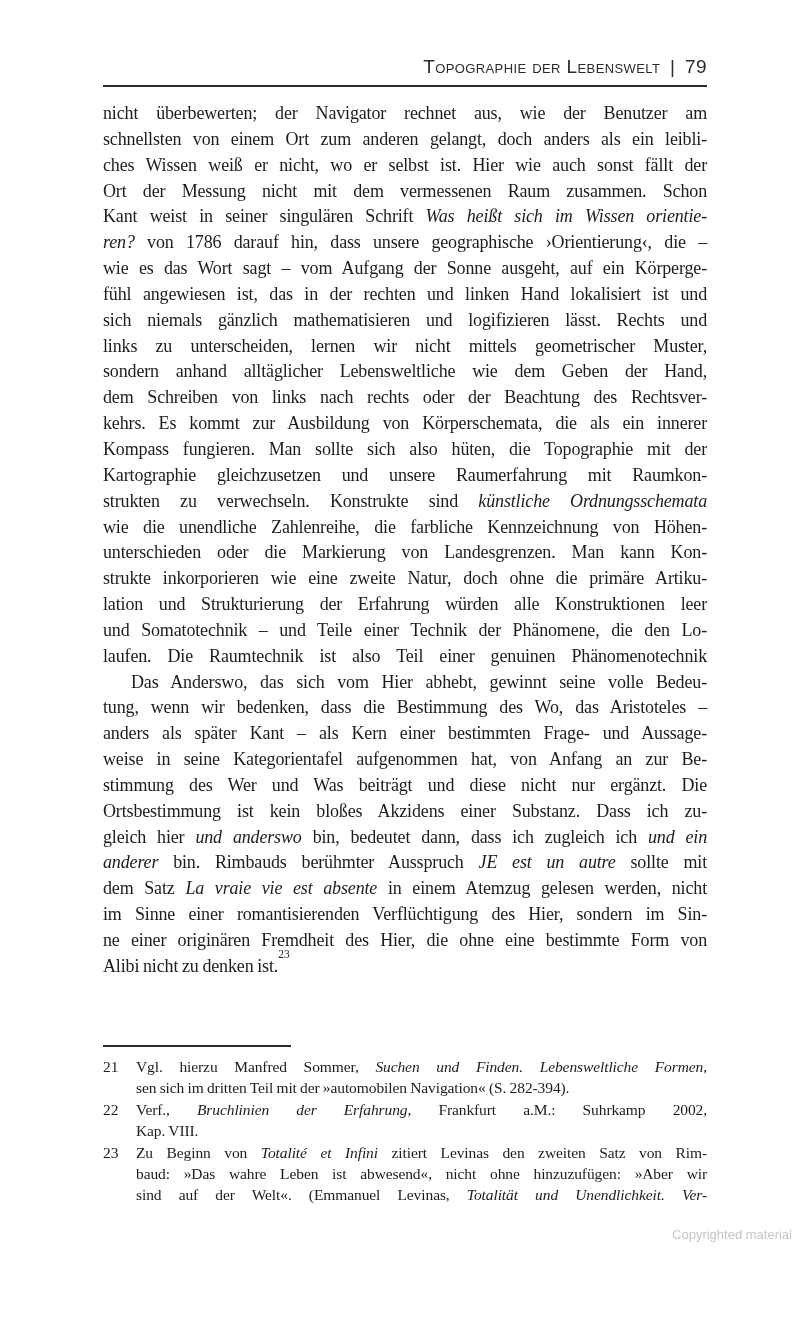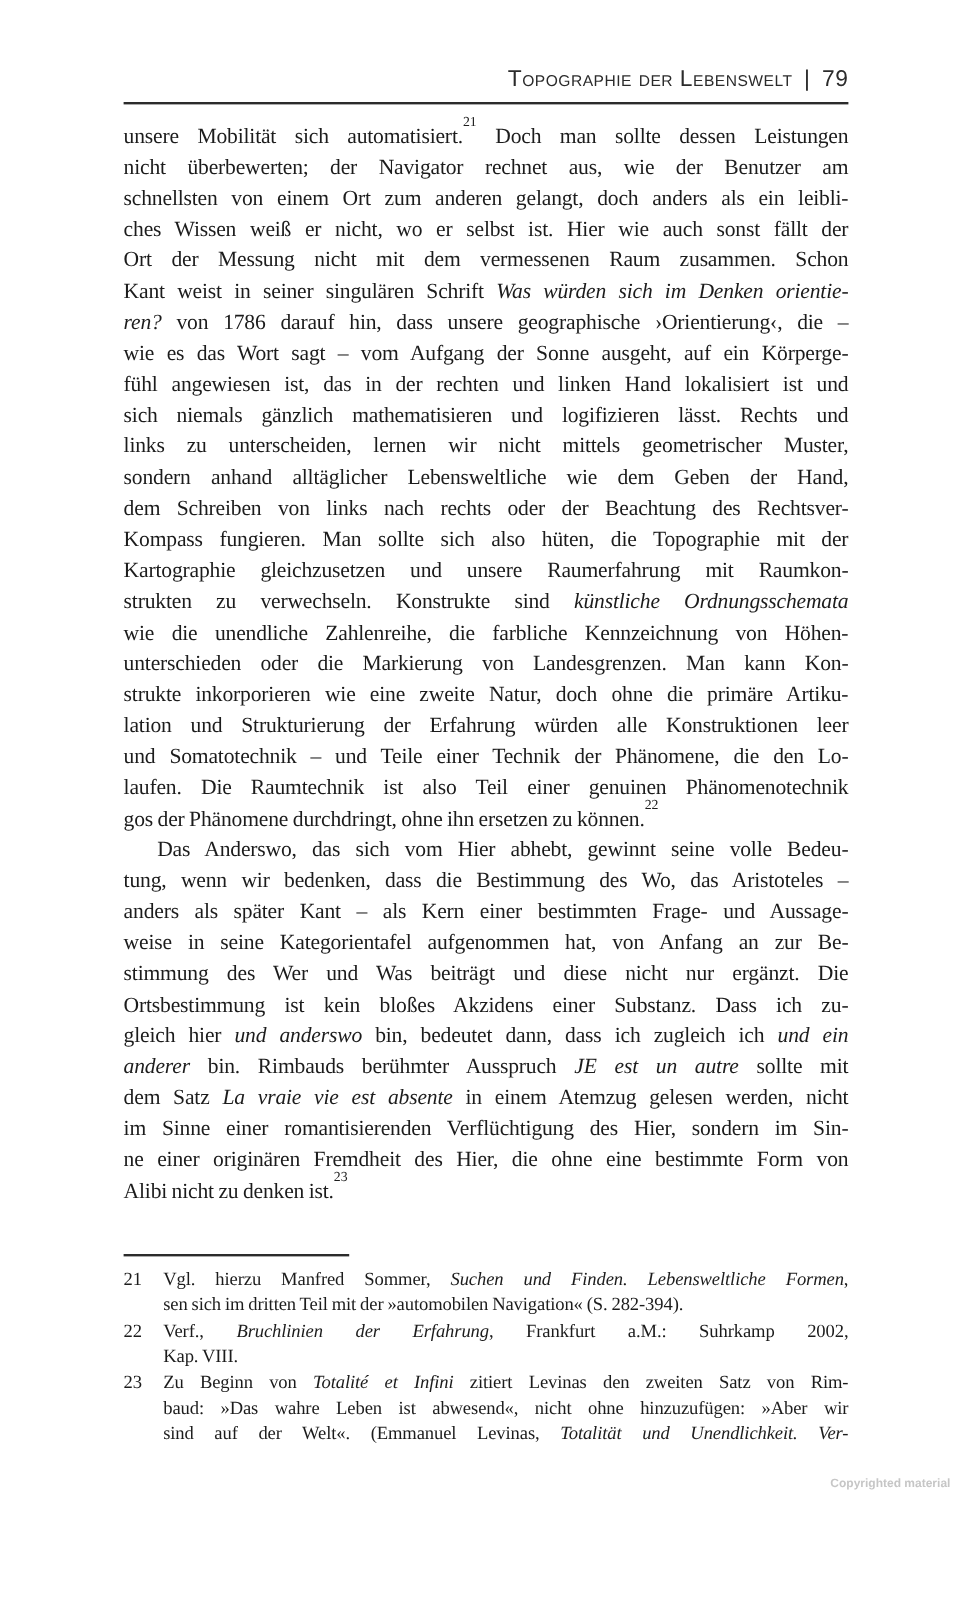--- a/index.html
+++ b/index.html
@@ -33,58 +33,57 @@
     position:absolute; left:103px; top:1045px; width:604px;
     font-size:15.5px; line-height:21.4px;
     letter-spacing:-0.1px; word-spacing:-0.5px;
   }
   .fnrule { width:188px; border-top:2px solid #2b2b2b; margin:0 0 9px 0; }
   .fn-item { position:relative; padding-left:33px; }
   .fn-num { position:absolute; left:0; top:0; }
   
   .watermark {
     position:absolute; right:8px; bottom:21px;
-    font-family:"Liberation Sans", sans-serif; font-size:10px;font-weight:bold;
+    font-family:"Liberation Sans", sans-serif; font-size:13px;
   }
 </style>
 </head>
 <body>
 
 <div class="page">
 
   <div class="header">
     <span class="ht">Topographie der Lebenswelt</span>
     <span class="hd">|</span>
     <span class="hp">79</span>
   </div>
 
   <div class="bodytext" id="bodytext">
-      <div class="line"><span>unsere Mobilität sich automatisiert.</span><sup class="fnref">21</sup><span> Doch man sollte dessen Leistungen</span></div>
       <div class="line"><span>nicht überbewerten; der Navigator rechnet aus, wie der Benutzer am</span></div>
       <div class="line"><span>schnellsten von einem Ort zum anderen gelangt, doch anders als ein leibli-</span></div>
       <div class="line"><span>ches Wissen weiß er nicht, wo er selbst ist. Hier wie auch sonst fällt der</span></div>
       <div class="line"><span>Ort der Messung nicht mit dem vermessenen Raum zusammen. Schon</span></div>
-      <div class="line"><span>Kant weist in seiner singulären Schrift </span><span class="it">Was würden sich im Denken orientie-</span></div>
+      <div class="line"><span>Kant weist in seiner singulären Schrift </span><span class="it">Was heißt sich im Wissen orientie-</span></div>
       <div class="line"><span class="it">ren?</span><span> von 1786 darauf hin, dass unsere geographische ›Orientierung‹, die –</span></div>
       <div class="line"><span>wie es das Wort sagt – vom Aufgang der Sonne ausgeht, auf ein Körperge-</span></div>
       <div class="line"><span>fühl angewiesen ist, das in der rechten und linken Hand lokalisiert ist und</span></div>
       <div class="line"><span>sich niemals gänzlich mathematisieren und logifizieren lässt. Rechts und</span></div>
       <div class="line"><span>links zu unterscheiden, lernen wir nicht mittels geometrischer Muster,</span></div>
       <div class="line"><span>sondern anhand alltäglicher Lebensweltliche wie dem Geben der Hand,</span></div>
       <div class="line"><span>dem Schreiben von links nach rechts oder der Beachtung des Rechtsver-</span></div>
+      <div class="line"><span>kehrs. Es kommt zur Ausbildung von Körperschemata, die als ein innerer</span></div>
       <div class="line"><span>Kompass fungieren. Man sollte sich also hüten, die Topographie mit der</span></div>
       <div class="line"><span>Kartographie gleichzusetzen und unsere Raumerfahrung mit Raumkon-</span></div>
       <div class="line"><span>strukten zu verwechseln. Konstrukte sind </span><span class="it">künstliche Ordnungsschemata</span></div>
       <div class="line"><span>wie die unendliche Zahlenreihe, die farbliche Kennzeichnung von Höhen-</span></div>
       <div class="line"><span>unterschieden oder die Markierung von Landesgrenzen. Man kann Kon-</span></div>
       <div class="line"><span>strukte inkorporieren wie eine zweite Natur, doch ohne die primäre Artiku-</span></div>
       <div class="line"><span>lation und Strukturierung der Erfahrung würden alle Konstruktionen leer</span></div>
       <div class="line"><span>und Somatotechnik – und Teile einer Technik der Phänomene, die den Lo-</span></div>
       <div class="line"><span>laufen. Die Raumtechnik ist also Teil einer genuinen Phänomenotechnik</span></div>
-      <div class="line unjust"><span>gos der Phänomene durchdringt, ohne ihn ersetzen zu können.</span><sup class="fnref">22</sup></div>
       <div class="line indent"><span>Das Anderswo, das sich vom Hier abhebt, gewinnt seine volle Bedeu-</span></div>
       <div class="line"><span>tung, wenn wir bedenken, dass die Bestimmung des Wo, das Aristoteles –</span></div>
       <div class="line"><span>anders als später Kant – als Kern einer bestimmten Frage- und Aussage-</span></div>
       <div class="line"><span>weise in seine Kategorientafel aufgenommen hat, von Anfang an zur Be-</span></div>
       <div class="line"><span>stimmung des Wer und Was beiträgt und diese nicht nur ergänzt. Die</span></div>
       <div class="line"><span>Ortsbestimmung ist kein bloßes Akzidens einer Substanz. Dass ich zu-</span></div>
       <div class="line"><span>gleich hier </span><span class="it">und anderswo</span><span> bin, bedeutet dann, dass ich zugleich ich </span><span class="it">und ein</span></div>
       <div class="line"><span class="it">anderer</span><span> bin. Rimbauds berühmter Ausspruch </span><span class="it">JE est un autre</span><span> sollte mit</span></div>
       <div class="line"><span>dem Satz </span><span class="it">La vraie vie est absente</span><span> in einem Atemzug gelesen werden, nicht</span></div>
       <div class="line"><span>im Sinne einer romantisierenden Verflüchtigung des Hier, sondern im Sin-</span></div>

